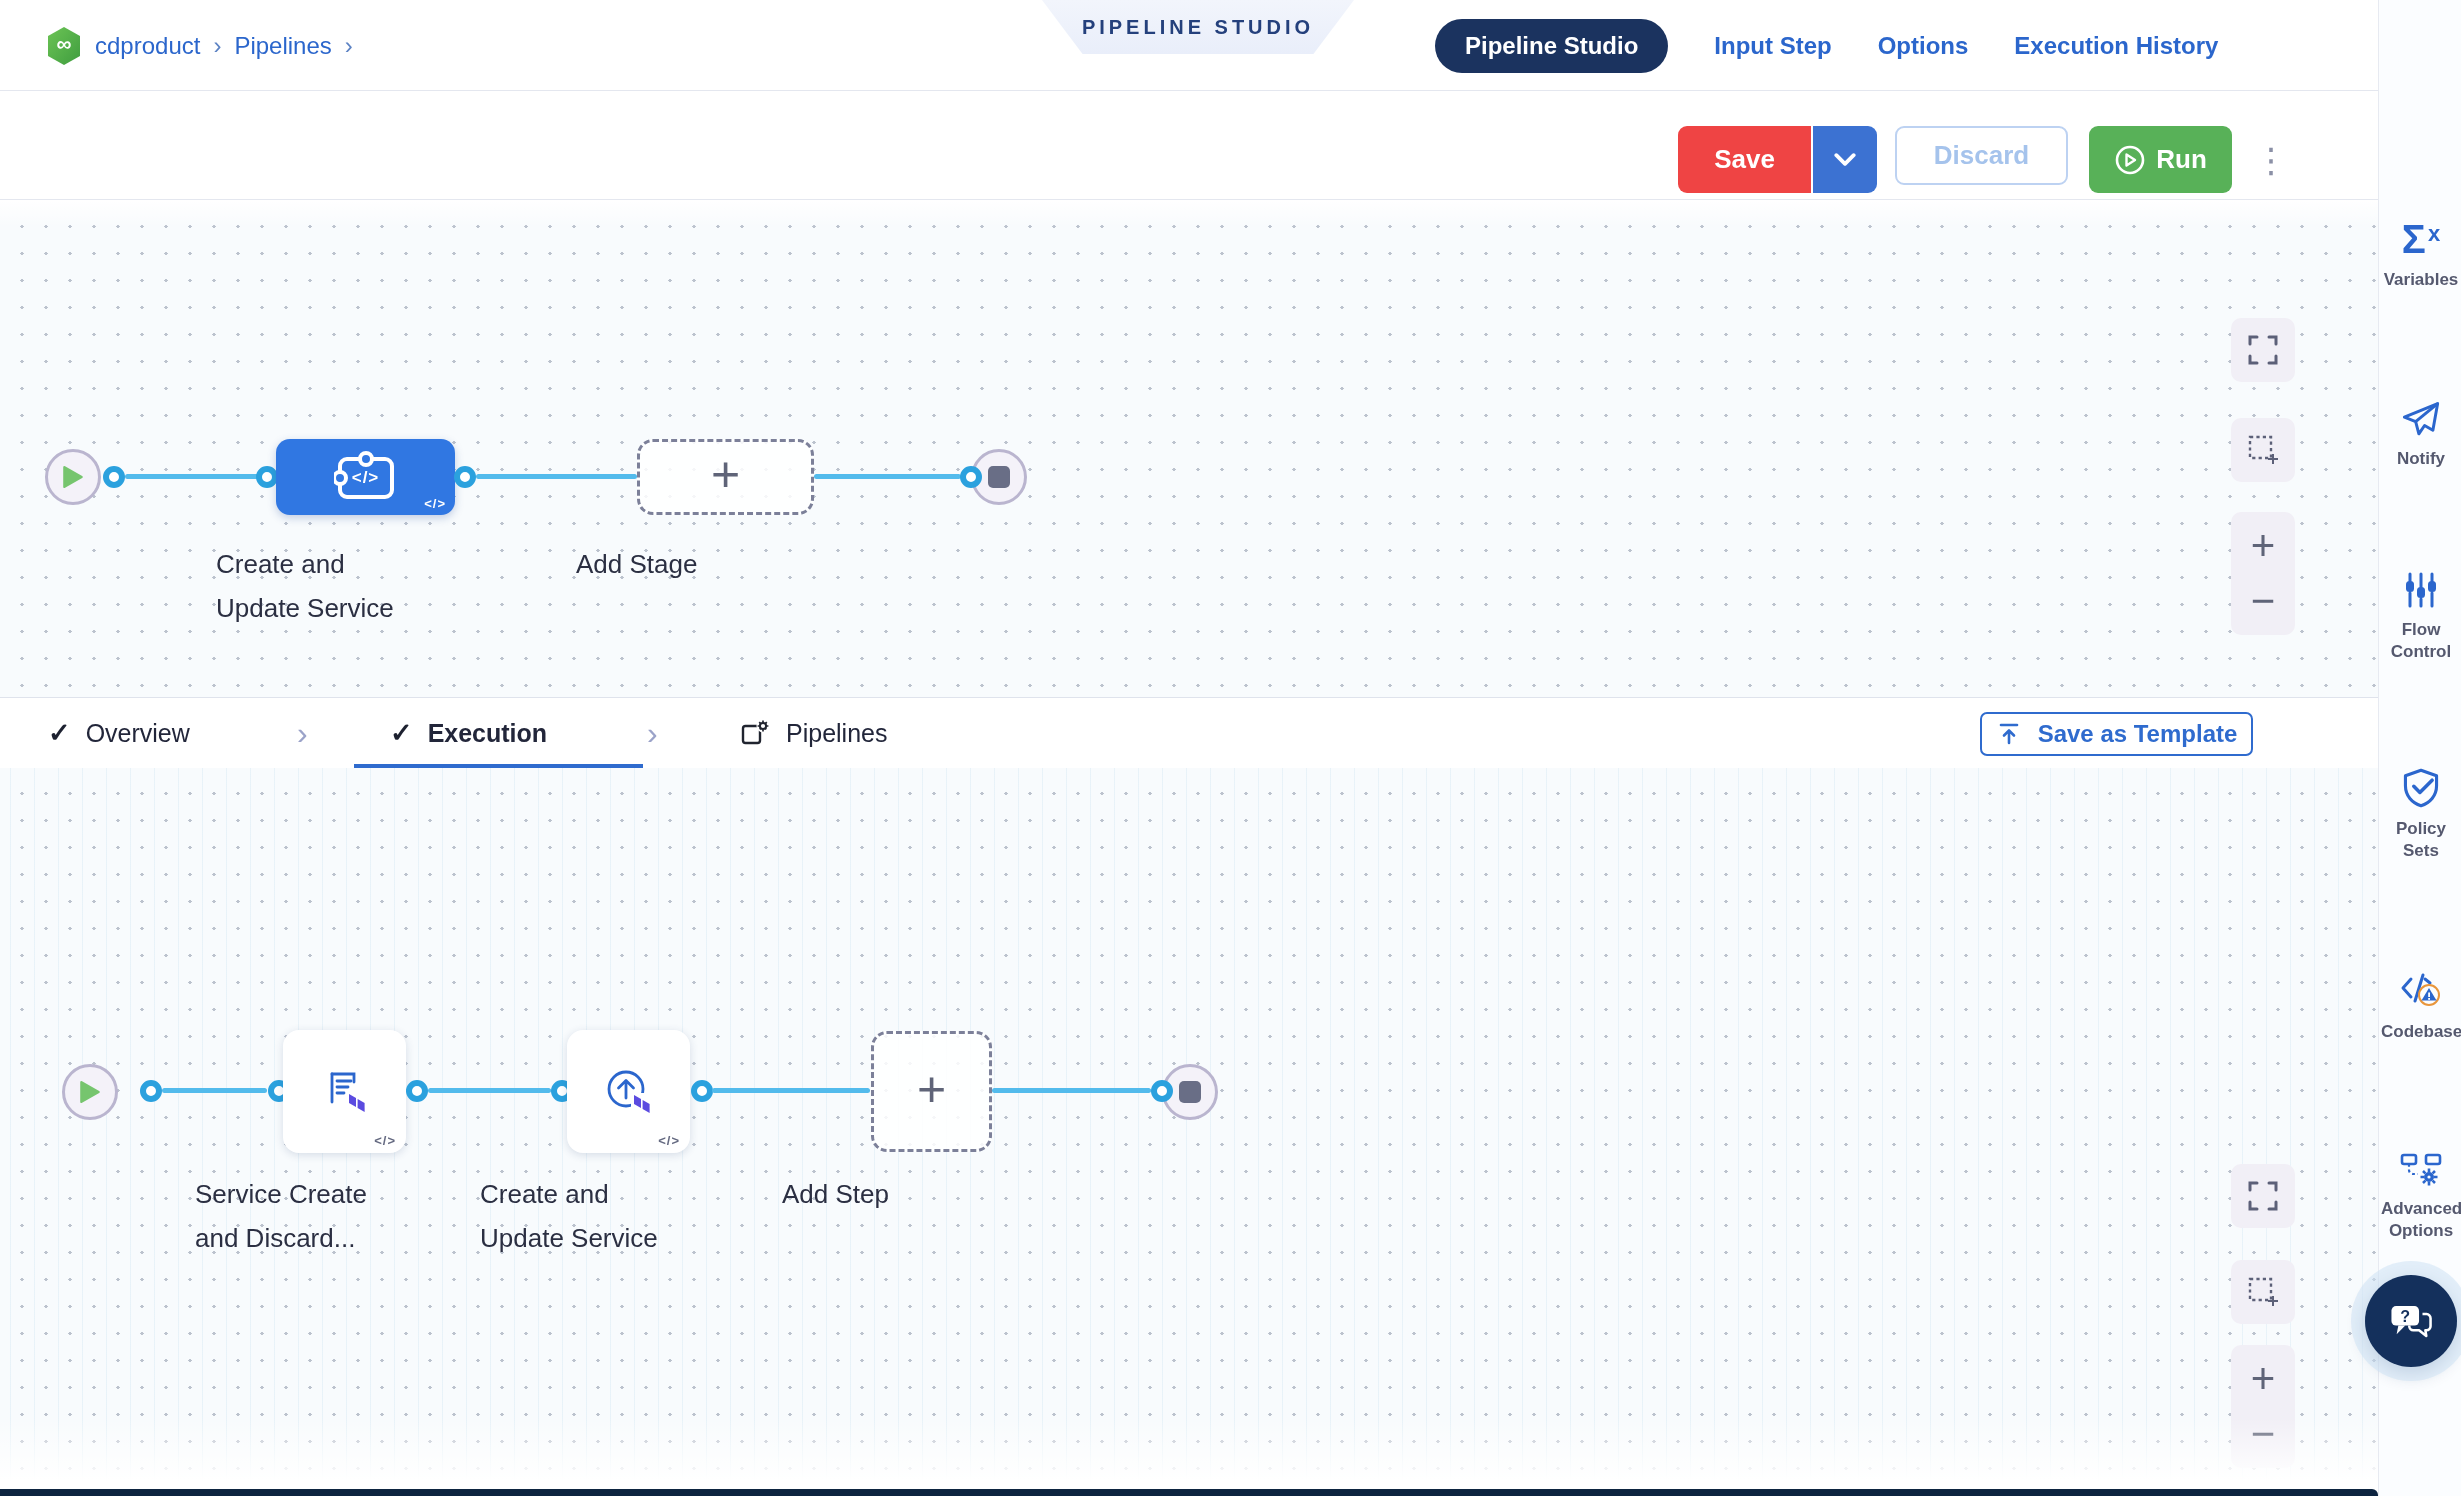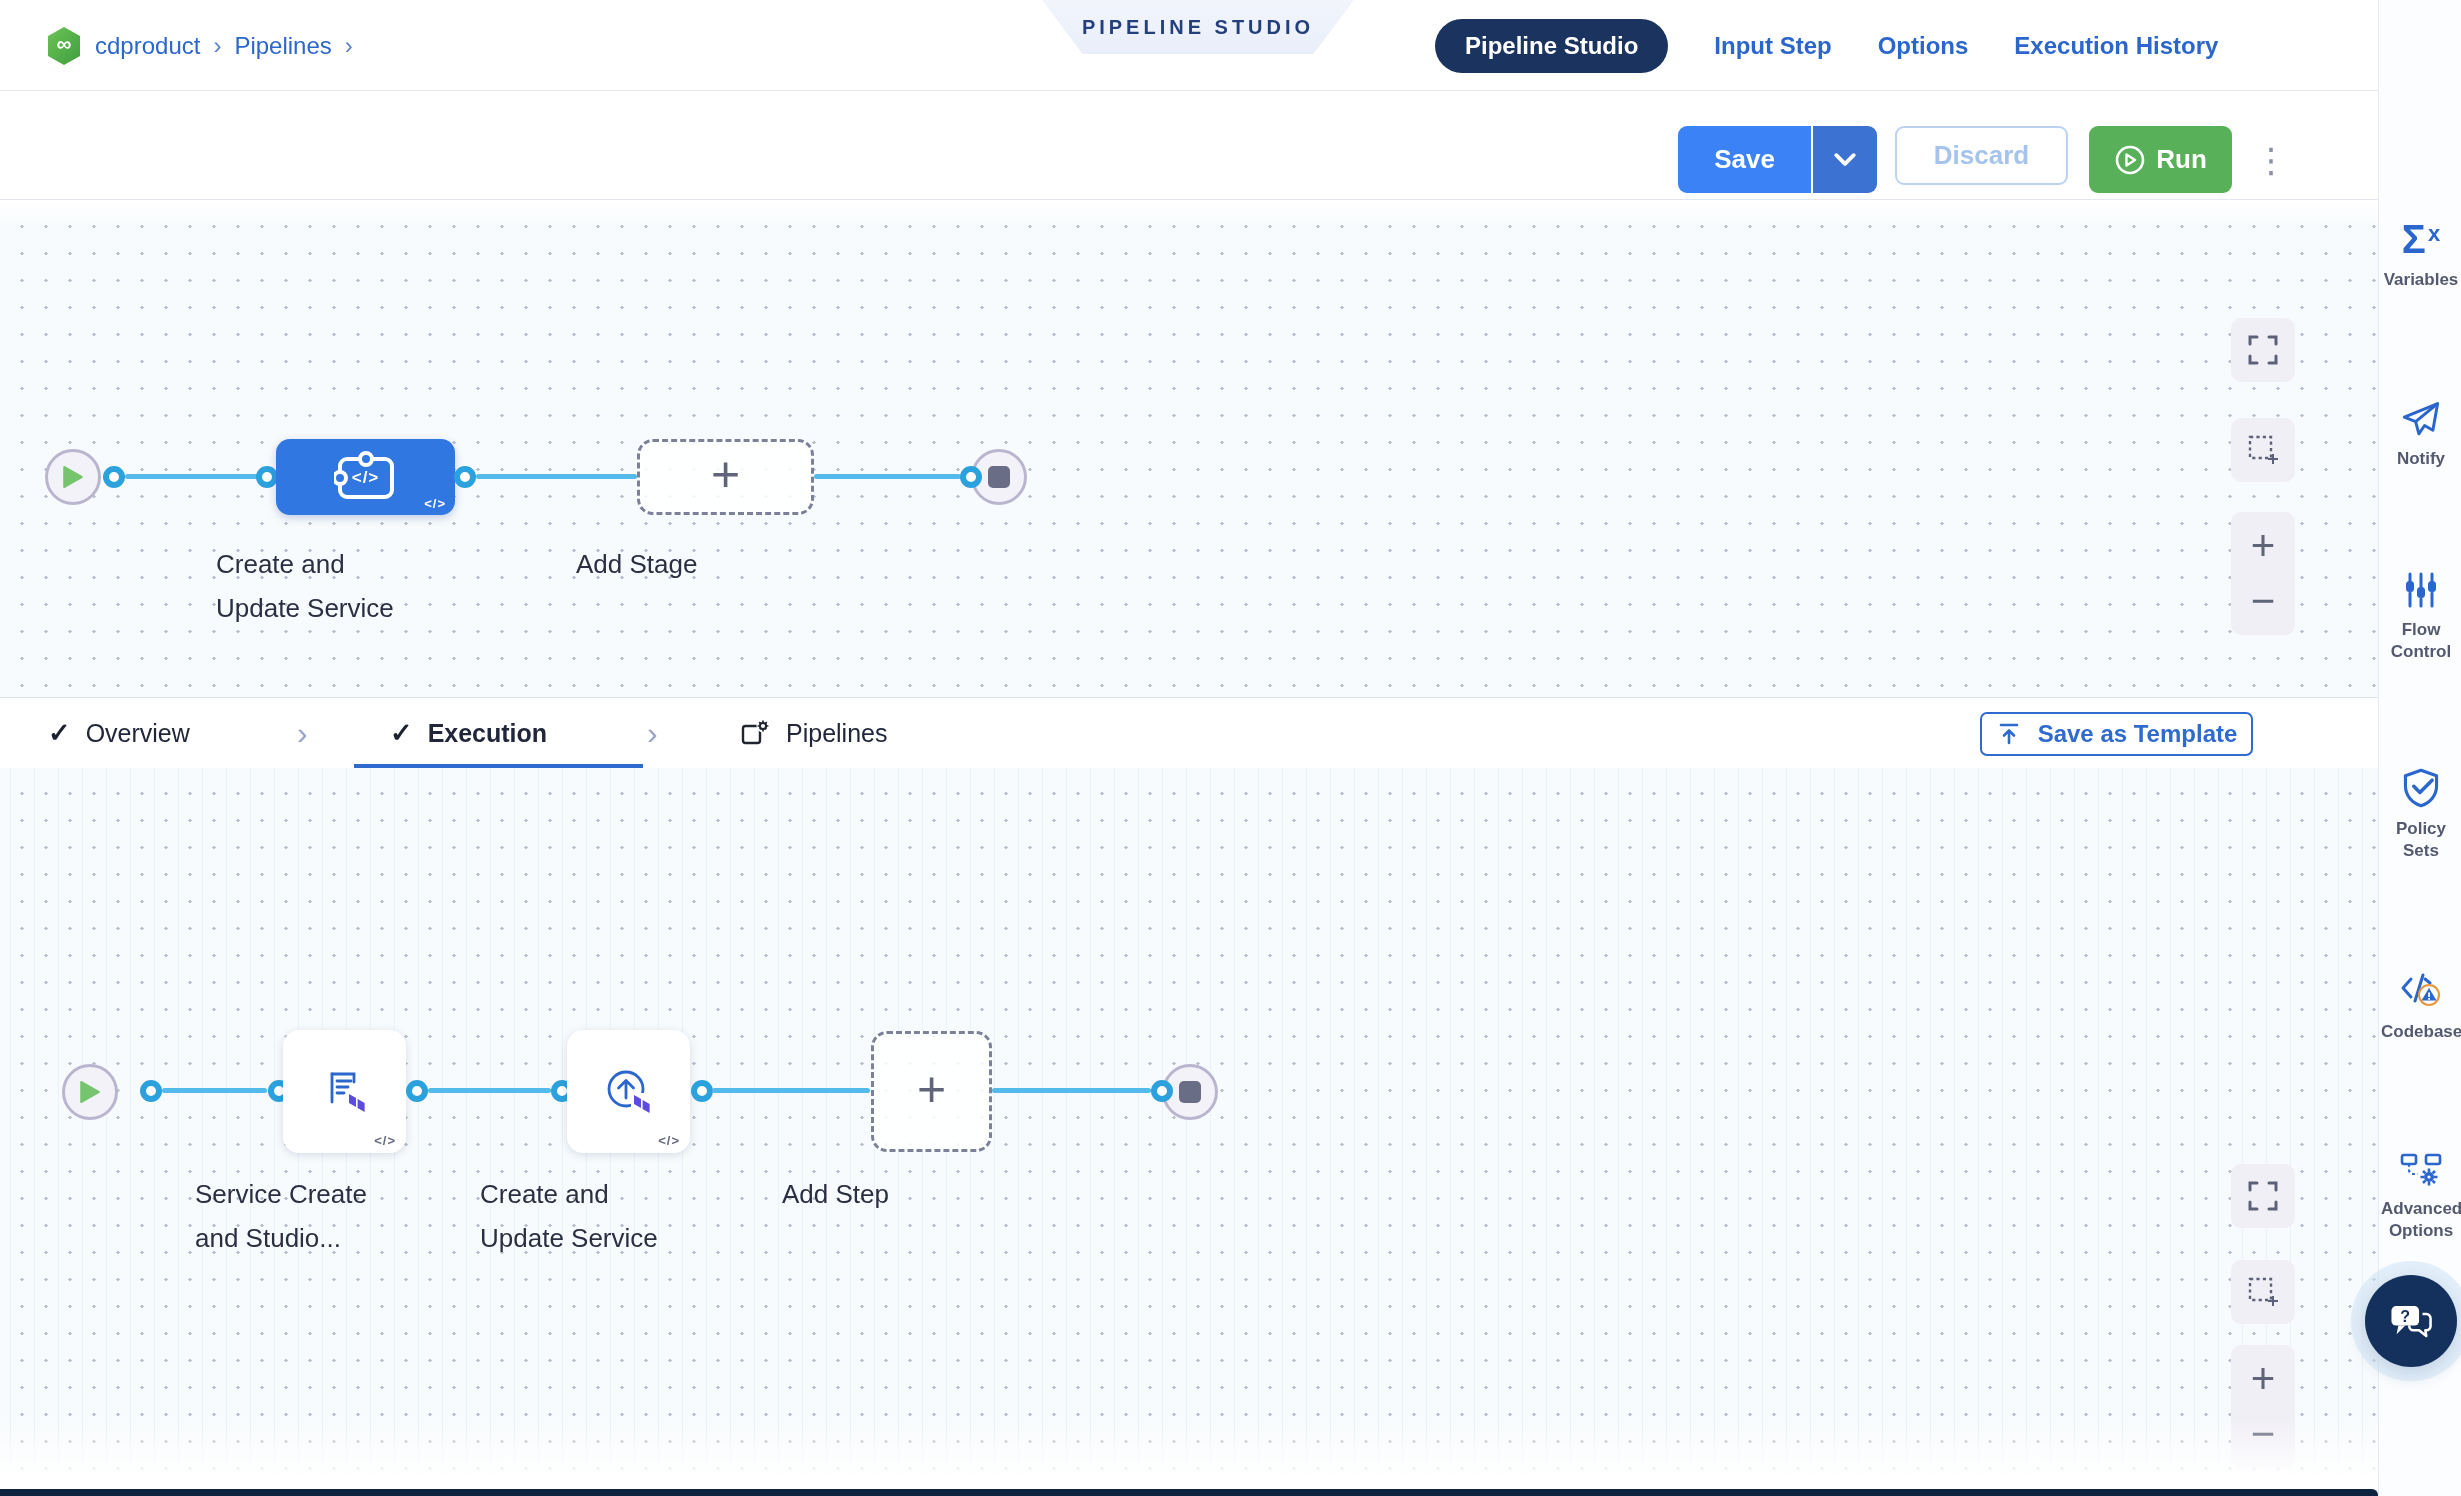--- a/index.html
+++ b/index.html
@@ -20,21 +20,21 @@
   .navtabs{position:absolute;left:1435px;top:0;height:91px;display:flex;align-items:center;gap:46px;}
   .navlink{font-size:24px;font-weight:bold;color:#2b66cc;cursor:pointer;white-space:nowrap;}
   .navpill{background:#1b335f;color:#fff;border-radius:27px;padding:13px 30px;font-size:24px;font-weight:bold;cursor:pointer;}
 
   .title-row{position:absolute;left:44px;top:91px;height:109px;display:flex;align-items:center;gap:20px;}
   .page-title{font-size:33px;font-weight:bold;color:#1f2436;}
   .toggle{position:absolute;left:1051px;top:139px;width:249px;height:36px;border:1.5px solid #9599ad;border-radius:19px;background:#fff;display:flex;box-sizing:border-box;overflow:hidden;}
   .tg-visual{width:126px;background:#3f4354;color:#fff;border-radius:17px;display:flex;align-items:center;justify-content:center;font-size:19px;font-weight:bold;letter-spacing:0.5px;cursor:pointer;}
   .tg-yaml{flex:1;display:flex;align-items:center;justify-content:center;font-size:19px;font-weight:bold;color:#3f4354;letter-spacing:0.5px;cursor:pointer;}
   .btn{display:flex;align-items:center;justify-content:center;font-size:26px;font-weight:bold;box-sizing:border-box;cursor:pointer;}
-  #save-main{position:absolute;left:1678px;top:126px;width:133px;height:67px;background:#3b82f6;color:#fff;border-radius:9px 0 0 9px;border-right:2px solid #fff;}
+  #save-main{position:absolute;left:1678px;top:126px;width:133px;height:67px;background:#ef4444;color:#fff;border-radius:9px 0 0 9px;border-right:2px solid #fff;}
   #save-caret{position:absolute;left:1813px;top:126px;width:64px;height:67px;background:#3c72d2;border-radius:0 9px 9px 0;display:flex;align-items:center;justify-content:center;cursor:pointer;}
   #discard-btn{position:absolute;left:1895px;top:126px;width:173px;height:59px;background:#fff;border:2px solid #bdd2f2;color:#a5c3ec;border-radius:9px;}
   #run-btn{position:absolute;left:2089px;top:126px;width:143px;height:67px;background:#58b158;color:#fff;border-radius:9px;gap:10px;}
   #menu-dots{position:absolute;left:2251px;top:126px;width:40px;height:67px;display:flex;align-items:center;justify-content:center;font-size:34px;color:#8b90a6;letter-spacing:0;cursor:pointer;}
 
   
   .canvas{position:absolute;left:0;width:2378px;background-color:#f8fbfd;
     background-image:radial-gradient(circle,#bcc3ce 1.5px,transparent 1.7px);
     background-size:24px 27px;background-position:10px 12px;}
   #canvas1{top:201px;height:496px;}
@@ -315,21 +315,21 @@
       <span class="plus-glyph">+</span>
     </div>
     <span class="pline" style="left:992px;top:320px;width:159px;"></span>
     <span class="ring" style="left:1151px;top:312px;z-index:3;"></span>
     <div class="term-circle" style="left:1162px;top:296px;">
       <span class="stop-square"></span>
     </div>
 
     <div class="node-label" style="left:195px;top:404px;">
       <div>Service Create</div>
-      <div>and Studio...</div>
+      <div>and Discard...</div>
     </div>
     <div class="node-label" style="left:480px;top:404px;">
       <div>Create and</div>
       <div>Update Service</div>
     </div>
     <div class="node-label" style="left:782px;top:404px;">Add Step</div>
 
     <div class="ctrl-btn" style="left:2231px;top:396px;">
       <svg width="32" height="32" viewBox="0 0 32 32" fill="none" stroke="#5c6078" stroke-width="3" stroke-linecap="round">
         <path d="M10 3 H3 V10 M22 3 H29 V10 M3 22 V29 H10 M29 22 V29 H22"></path>

